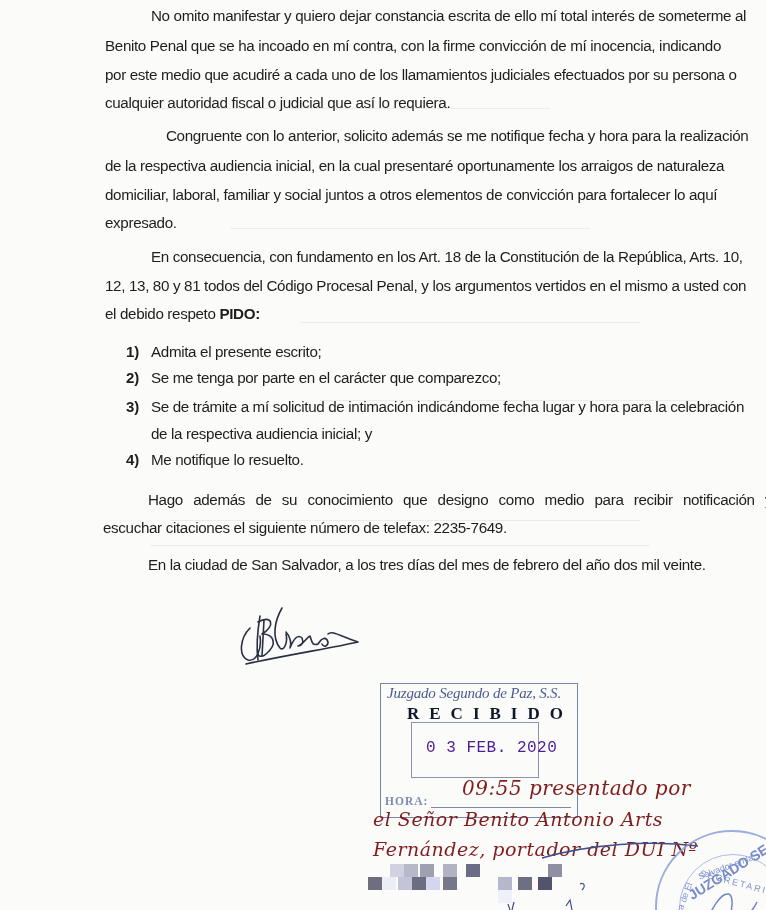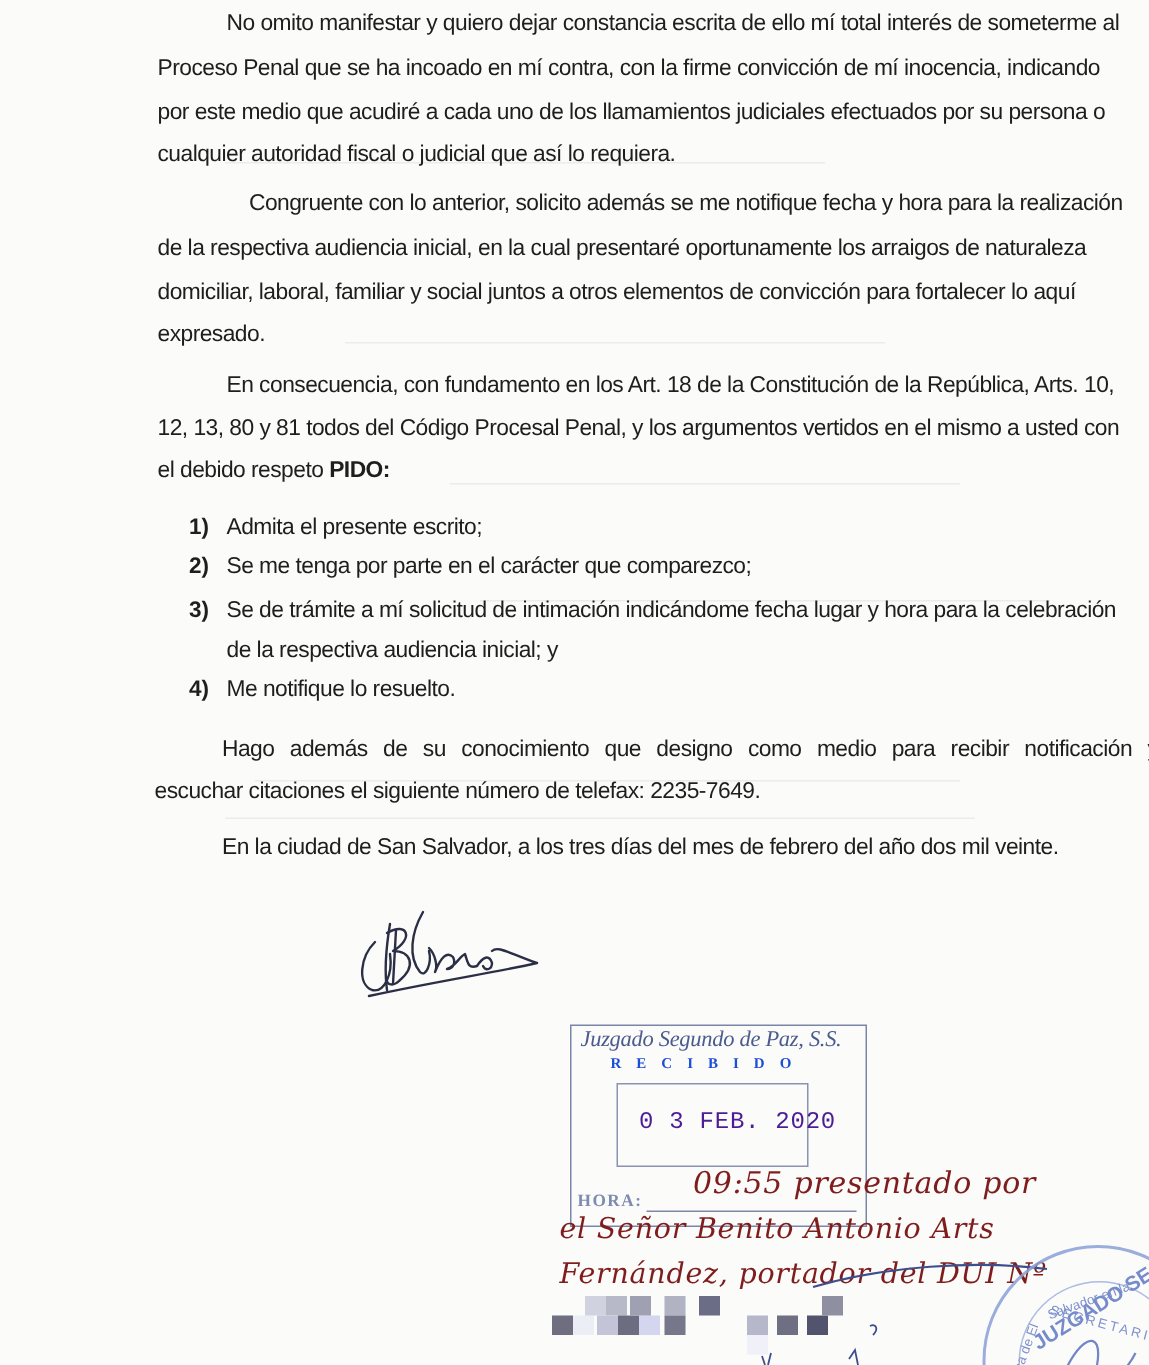--- a/index.html
+++ b/index.html
@@ -31,21 +31,21 @@
       border: 1.5px solid #7a86a8; box-sizing: border-box;
       color: #4d5d93;
     }
     .stamp-court {
       position: absolute; left: 6px; top: 1px; font-family: "Liberation Serif", serif;
       font-style: italic; font-size: 15px; color: #4b5b8e; white-space: nowrap;
       letter-spacing: -0.2px;
     }
     .stamp-recv {
       position: absolute; left: 26px; top: 20px; font-family: "Liberation Serif", serif;
-      font-weight: bold; font-size: 10px; letter-spacing: 10px; color: #1d4ed8;
+      font-weight: bold; font-size: 17px; letter-spacing: 10px; color: #0f172a;
     }
     .stamp-datebox {
       position: absolute; left: 30px; top: 38px; width: 126px; height: 54px;
       border: 1.3px solid #8a93b0;
     }
     .stamp-date {
       position: absolute; left: 14px; top: 16px; font-family: "Liberation Mono", monospace;
       font-size: 16px; color: #4c1d95; letter-spacing: 0.5px; white-space: nowrap;
     }
     .stamp-hora {
@@ -84,21 +84,21 @@
 
   <div class="ghost" style="left:150px; top:108px; width:400px;"></div>
   <div class="ghost" style="left:230px; top:228px; width:360px;"></div>
   <div class="ghost" style="left:300px; top:322px; width:340px;"></div>
   <div class="ghost" style="left:320px; top:400px; width:380px;"></div>
   <div class="ghost" style="left:170px; top:520px; width:470px;"></div>
   <div class="ghost" style="left:150px; top:545px; width:500px;"></div>
 
   <div>
     <div class="line" style="left:151px; top:7px;">No omito manifestar y quiero dejar constancia escrita de ello mí total interés de someterme al</div>
-    <div class="line" style="left:105px; top:37px; width:612px;">Proceso Penal que se ha incoado en mí contra,  con la firme convicción de mí inocencia, indicando</div>
+    <div class="line" style="left:105px; top:37px; width:612px;">Benito Penal que se ha incoado en mí contra,  con la firme convicción de mí inocencia, indicando</div>
     <div class="line" style="left:105px; top:66px;">por este medio que acudiré a cada uno de los llamamientos judiciales efectuados por su persona o</div>
     <div class="line" style="left:105px; top:94px;">cualquier autoridad fiscal o judicial que así lo requiera.</div>
   </div>
 
   <div>
     <div class="line" style="left:166px; top:127px;">Congruente con lo anterior, solicito además se me notifique fecha y hora para la realización</div>
     <div class="line" style="left:105px; top:157px;">de la respectiva audiencia inicial, en la cual presentaré oportunamente los arraigos de naturaleza</div>
     <div class="line" style="left:105px; top:186px;">domiciliar, laboral, familiar y social juntos a otros elementos de convicción para fortalecer lo aquí</div>
     <div class="line" style="left:105px; top:214px;">expresado.</div>
   </div>

